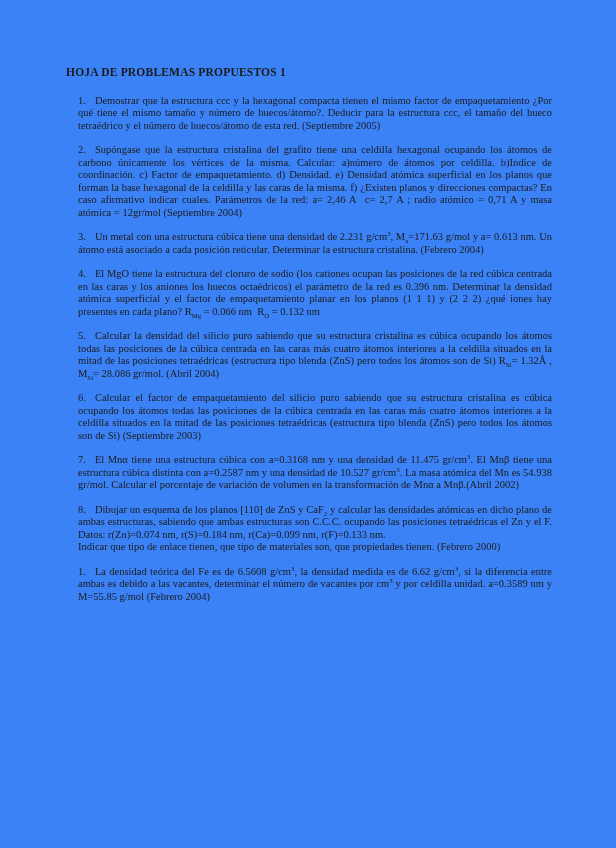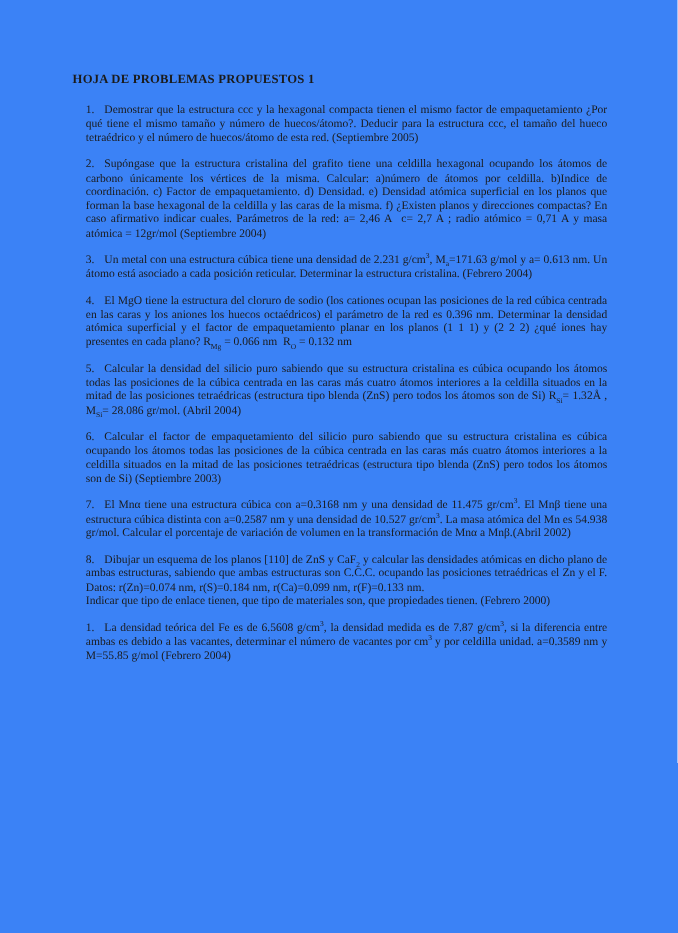--- a/index.html
+++ b/index.html
@@ -52,16 +52,16 @@
     <h1 class="doc-title">HOJA DE PROBLEMAS PROPUESTOS 1</h1>
     <div>
         <p class="problem"><span class="num">1.</span><span>Demostrar que la estructura ccc y la hexagonal compacta tienen el mismo factor de empaquetamiento ¿Por qué tiene el mismo tamaño y número de huecos/átomo?. Deducir para la estructura ccc, el tamaño del hueco tetraédrico y el número de huecos/átomo de esta red. (Septiembre 2005)</span></p>
         <p class="problem"><span class="num">2.</span><span>Supóngase que la estructura cristalina del grafito tiene una celdilla hexagonal ocupando los átomos de carbono únicamente los vértices de la misma. Calcular: a)número de átomos por celdilla. b)Indice de coordinación. c) Factor de empaquetamiento. d) Densidad. e) Densidad atómica superficial en los planos que forman la base hexagonal de la celdilla y las caras de la misma. f) ¿Existen planos y direcciones compactas? En caso afirmativo indicar cuales. Parámetros de la red: a= 2,46 A&nbsp; c= 2,7 A ; radio atómico = 0,71 A y masa atómica = 12gr/mol (Septiembre 2004)</span></p>
         <p class="problem"><span class="num">3.</span><span>Un metal con una estructura cúbica tiene una densidad de 2.231 g/cm</span><sup>3</sup><span>, M</span><sub>a</sub><span>=171.63 g/mol y a= 0.613 nm. Un átomo está asociado a cada posición reticular. Determinar la estructura cristalina. (Febrero 2004)</span></p>
         <p class="problem"><span class="num">4.</span><span>El MgO tiene la estructura del cloruro de sodio (los cationes ocupan las posiciones de la red cúbica centrada en las caras y los aniones los huecos octaédricos) el parámetro de la red es 0.396 nm. Determinar la densidad atómica superficial y el factor de empaquetamiento planar en los planos (1 1 1) y (2 2 2) ¿qué iones hay presentes en cada plano? R</span><sub>Mg</sub><span> = 0.066 nm&nbsp; R</span><sub>O</sub><span> = 0.132 nm</span></p>
         <p class="problem"><span class="num">5.</span><span>Calcular la densidad del silicio puro sabiendo que su estructura cristalina es cúbica ocupando los átomos todas las posiciones de la cúbica centrada en las caras más cuatro átomos interiores a la celdilla situados en la mitad de las posiciones tetraédricas (estructura tipo blenda (ZnS) pero todos los átomos son de Si) R</span><sub>Si</sub><span>= 1.32Å , M</span><sub>Si</sub><span>= 28.086 gr/mol. (Abril 2004)</span></p>
         <p class="problem"><span class="num">6.</span><span>Calcular el factor de empaquetamiento del silicio puro sabiendo que su estructura cristalina es cúbica ocupando los átomos todas las posiciones de la cúbica centrada en las caras más cuatro átomos interiores a la celdilla situados en la mitad de las posiciones tetraédricas (estructura tipo blenda (ZnS) pero todos los átomos son de Si) (Septiembre 2003)</span></p>
         <p class="problem"><span class="num">7.</span><span>El Mnα tiene una estructura cúbica con a=0.3168 nm y una densidad de 11.475 gr/cm</span><sup>3</sup><span>. El Mnβ tiene una estructura cúbica distinta con a=0.2587 nm y una densidad de 10.527 gr/cm</span><sup>3</sup><span>. La masa atómica del Mn es 54.938 gr/mol. Calcular el porcentaje de variación de volumen en la transformación de Mnα a Mnβ.(Abril 2002)</span></p>
         <p class="problem"><span class="num">8.</span><span>Dibujar un esquema de los planos [110] de ZnS y CaF</span><sub>2</sub><span> y calcular las densidades atómicas en dicho plano de ambas estructuras, sabiendo que ambas estructuras son C.C.C. ocupando las posiciones tetraédricas el Zn y el F. Datos: r(Zn)=0.074 nm, r(S)=0.184 nm, r(Ca)=0.099 nm, r(F)=0.133 nm.</span><br><span>Indicar que tipo de enlace tienen, que tipo de materiales son, que propiedades tienen. (Febrero 2000)</span></p>
-        <p class="problem"><span class="num">1.</span><span>La densidad teórica del Fe es de 6.5608 g/cm</span><sup>3</sup><span>, la densidad medida es de 7.87 g/cm</span><sup>3</sup><span>, si la diferencia entre ambas es debido a las vacantes, determinar el número de vacantes por cm</span><sup>3</sup><span> y por celdilla unidad. a=0.3589 nm y M=55.85 g/mol (Febrero 2004)</span></p>
+        <p class="problem"><span class="num">1.</span><span>La densidad teórica del Fe es de 6.5608 g/cm</span><sup>3</sup><span>, la densidad medida es de 6.62 g/cm</span><sup>3</sup><span>, si la diferencia entre ambas es debido a las vacantes, determinar el número de vacantes por cm</span><sup>3</sup><span> y por celdilla unidad. a=0.3589 nm y M=55.85 g/mol (Febrero 2004)</span></p>
       </div>
   </div>
 </div>
 
 </body></html>

